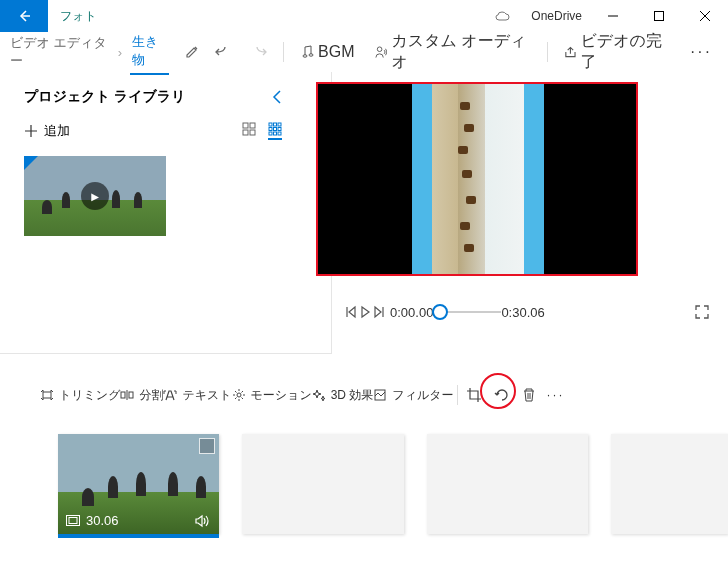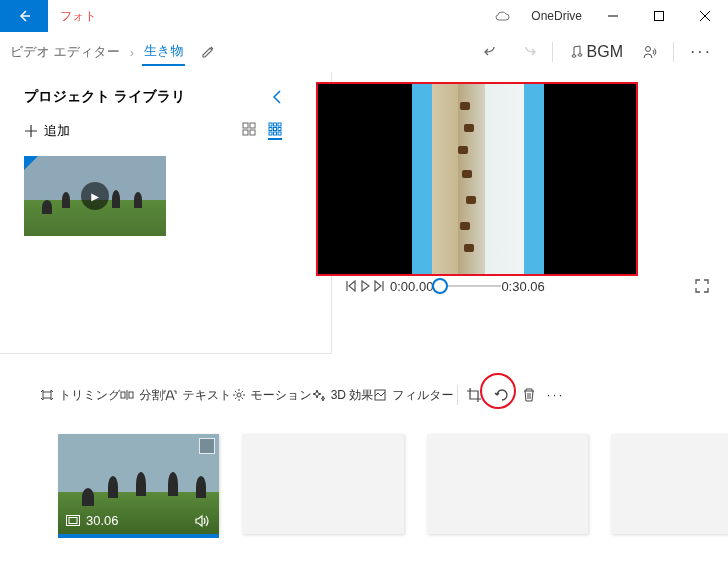--- a/index.html
+++ b/index.html
@@ -1,20 +1,20 @@
 <!DOCTYPE html>
 <html><head>
 <meta charset="utf-8">
 <style>
 * { margin: 0; padding: 0; box-sizing: border-box; font-family: "Segoe UI", "Yu Gothic UI", sans-serif; }
 body { width: 728px; height: 573px; background: #fff; overflow: hidden; position: relative; }
 
 .titlebar { height: 32px; display: flex; align-items: center; background: #fff; }
 .back-btn { width: 48px; height: 32px; background: #0078d4; color: #fff; display: flex; align-items: center; justify-content: center; cursor: pointer; }
-.app-title { margin-left: 12px; font-size: 12px; color: #ef4444; }
+.app-title { margin-left: 12px; font-size: 12px; color: #0f766e; }
 .onedrive { margin-left: auto; display: flex; align-items: center; gap: 20px; font-size: 12px; color: #333; padding: 0 8px; }
 .win-controls { display: flex; }
 .win-btn { width: 46px; height: 32px; display: flex; align-items: center; justify-content: center; cursor: pointer; font-size: 10px; }
 
 .cmdbar { height: 40px; display: flex; align-items: center; padding: 0 8px; gap: 4px; }
 .breadcrumb { display: flex; align-items: center; gap: 8px; font-size: 13px; }
 .bc-item { padding: 4px 2px; color: #666; cursor: pointer; }
 .bc-item.active { color: #0078d4; border-bottom: 2px solid #0078d4; }
 .bc-sep { color: #aaa; }
 .edit-ic { margin-left: 8px; color: #666; cursor: pointer; }
@@ -38,21 +38,21 @@
 .lib-thumb .play-ov { position: absolute; inset: 0; display: flex; align-items: center; justify-content: center; }
 .play-circ { width: 28px; height: 28px; border-radius: 50%; background: rgba(0,0,0,0.55); display: flex; align-items: center; justify-content: center; color: #fff; font-size: 10px; }
 .bird { position: absolute; background: #2a2a2a; border-radius: 50% 50% 0 0; }
 .library-border { position: absolute; left: 0; top: 72px; width: 332px; height: 282px; border-right: 1px solid #e5e5e5; border-bottom: 1px solid #e5e5e5; pointer-events: none; }
 
 .preview-area { flex: 1; padding: 10px 18px 0 18px; }
 .preview-box { border: 2px solid #e81123; width: 322px; height: 194px; background: #000; display: flex; justify-content: center; position: relative; }
 .prev-inner { position: absolute; left: 94px; top: 0; width: 132px; height: 190px; background: linear-gradient(to right, #4db8e8 0%, #4db8e8 15%, #d4c8a8 15%, #c8b890 35%, #b8a880 35%, #d4d0c0 55%, #e8f0f0 55%, #f0f4f4 85%, #4db8e8 85%, #4db8e8 100%); }
 .horse { position: absolute; width: 10px; height: 8px; background: #5a3a1a; border-radius: 2px; }
 
-.playback { display: flex; align-items: center; margin-top: 2px; padding-left: 28px; }
+.playback { display: flex; align-items: center; margin-top: 28px; padding-left: 28px; }
 .pb-btn { cursor: pointer; color: #555; font-size: 13px; }
 .time-cur { font-size: 13px; color: #333; margin-left: 4px; }
 .slider-track { flex: 0 0 68px; height: 2px; background: #ccc; position: relative; cursor: pointer; }
 .slider-thumb { position: absolute; left: -1px; top: -7px; width: 16px; height: 16px; border: 2px solid #0078d4; border-radius: 50%; background: #fff; }
 .time-dur { font-size: 13px; color: #333; }
 .fullscreen { margin-left: auto; cursor: pointer; color: #555; }
 
 .toolbar { height: 46px; display: flex; align-items: center; padding: 0 40px 0 40px; font-size: 12px; margin-top: 10px; }
 .tb-btn { display: flex; align-items: center; gap: 5px; cursor: pointer; color: #333; }
 .rotate-hl { position: absolute; width: 36px; height: 36px; border: 2px solid #e81123; border-radius: 50%; }
@@ -130,22 +130,29 @@
     <svg width="14" height="14" viewBox="0 0 14 14">
         <path d="M5 2 L5 10 M11 1 L11 9 M5 2 L11 1 M3 11 a2 1.2 0 1 0 4 0 a2 1.2 0 1 0 -4 0 M9 10 a2 1.2 0 1 0 4 0 a2 1.2 0 1 0 -4 0" stroke="#555" fill="none"></path>
       </svg>
     <span>BGM</span>
   </div>
   <div class="cmd-btn">
     <svg width="14" height="14" viewBox="0 0 14 14">
         <circle cx="5" cy="4" r="2.5" stroke="#555" fill="none"></circle>
         <path d="M1 13 Q1 9 5 9 Q9 9 9 13 M10 5 Q12 7 10 9 M11.5 3.5 Q14.5 7 11.5 10.5" stroke="#555" fill="none"></path>
       </svg>
+    <span>カスタム オーディオ</span>
   </div>
   <div class="vsep"></div>
+  <div class="cmd-btn">
+    <svg width="14" height="14" viewBox="0 0 14 14">
+        <path d="M2 7 L2 12 L12 12 L12 7 M7 2 L7 9 M4 5 L7 2 L10 5" stroke="#555" fill="none" stroke-width="1.2"></path>
+      </svg>
+    <span>ビデオの完了</span>
+  </div>
   <div class="cmd-btn" style="letter-spacing:2px;">···</div>
 </div>
 
 <div class="main">
   <div class="library-border"></div>
   <div class="library-panel">
     <div class="lib-header">
       <div class="lib-title">プロジェクト ライブラリ</div>
       <div class="lib-collapse">
         <svg width="10" height="16" viewBox="0 0 10 16">

